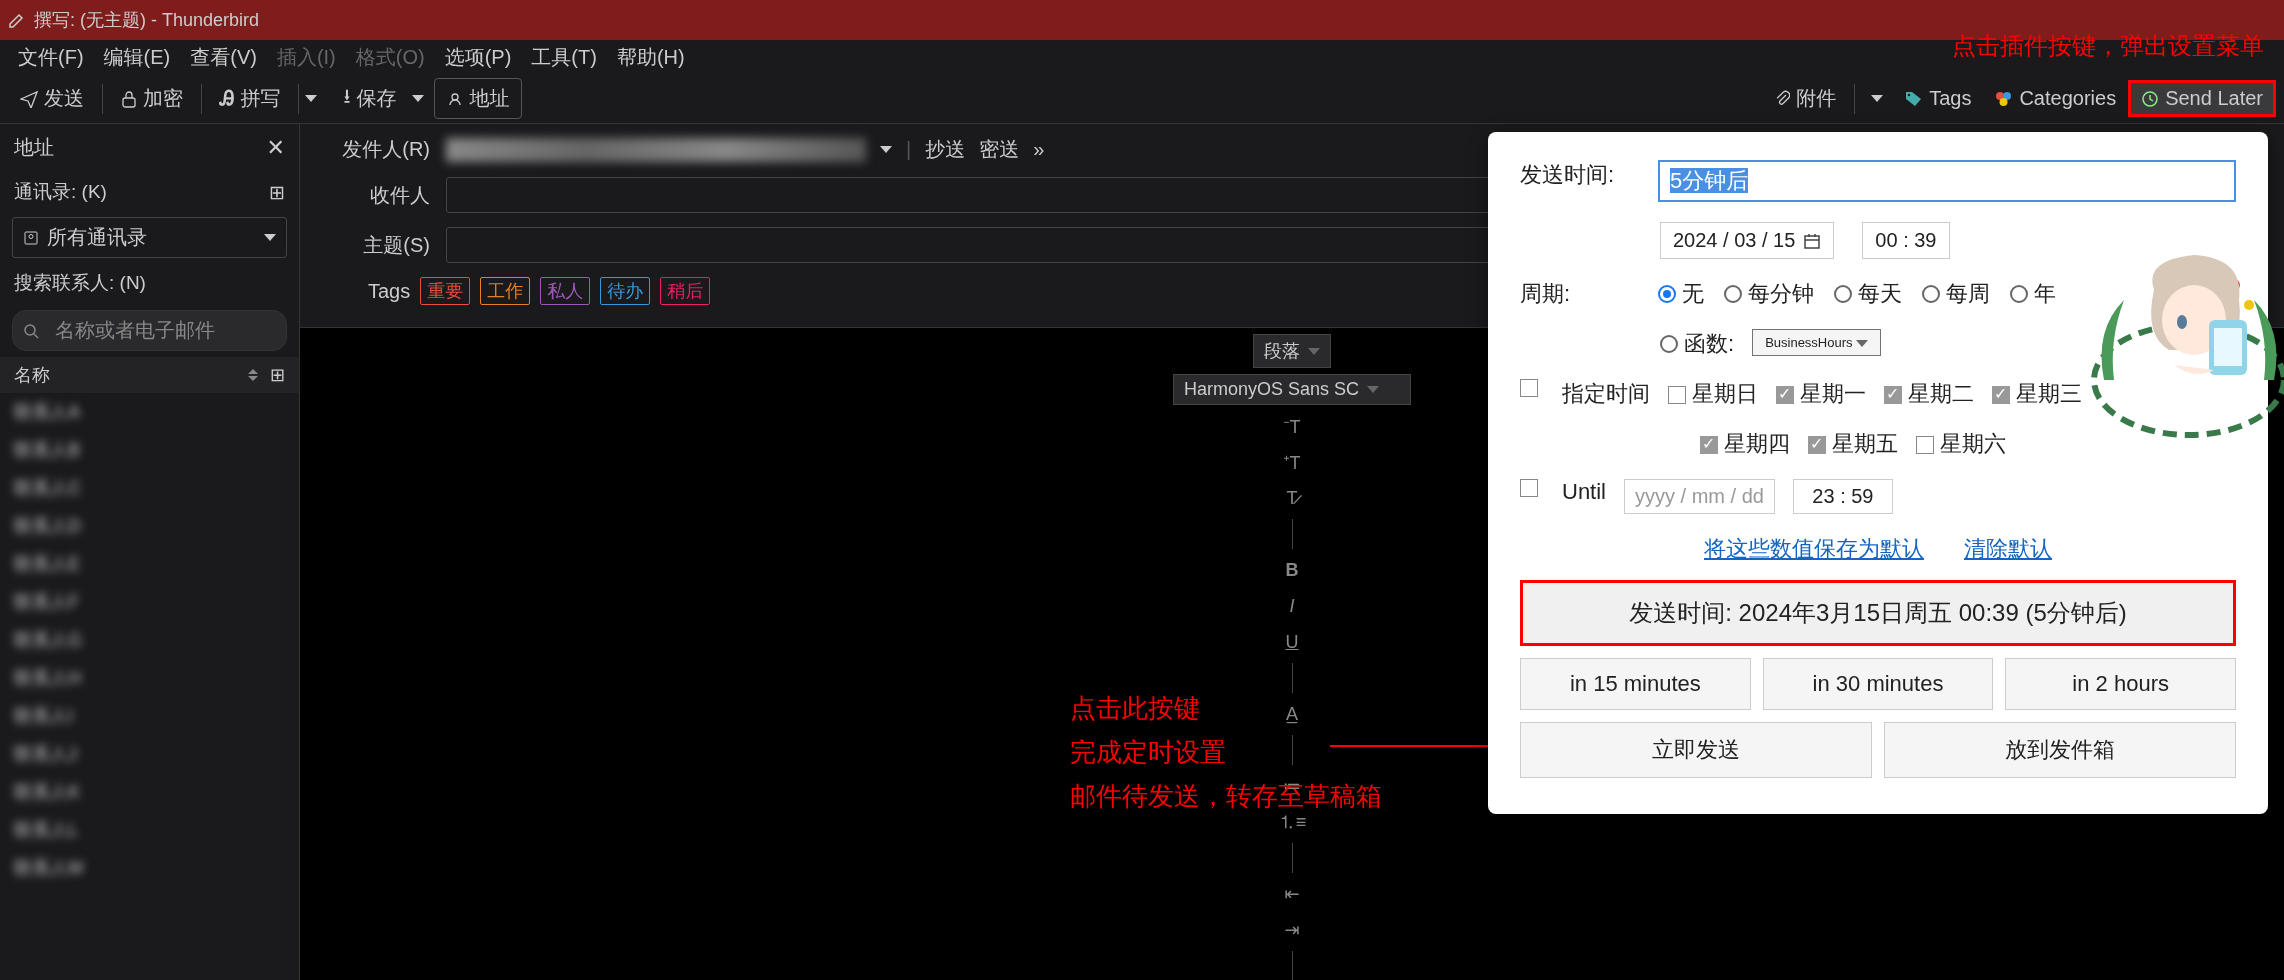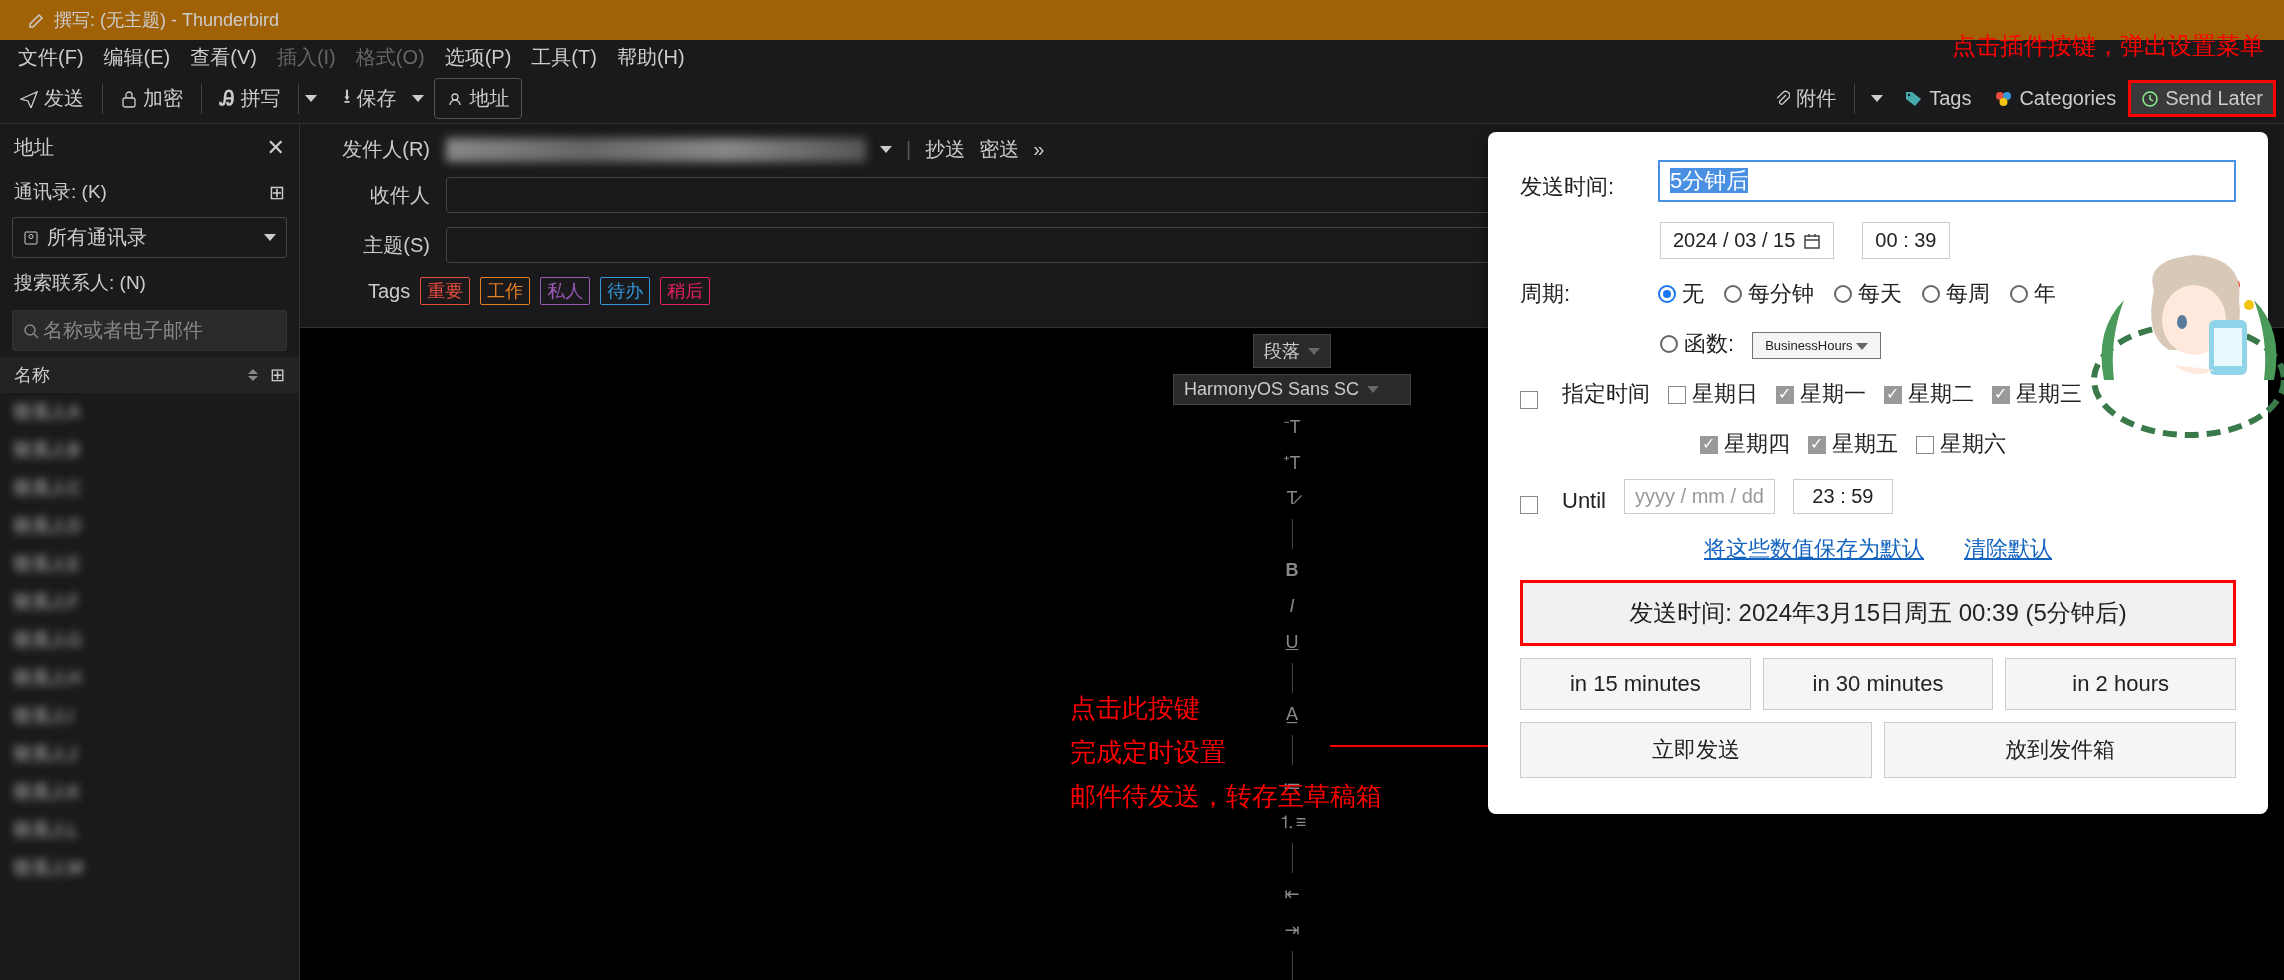--- a/index.html
+++ b/index.html
@@ -1,18 +1,18 @@
 <!DOCTYPE html>
 <html><head>
 <meta charset="utf-8">
 <style>
   * { box-sizing: border-box; margin: 0; padding: 0; font-family: "Microsoft YaHei", sans-serif; }
   body { background: #1a1a1d; color: #ccc; width: 2284px; height: 980px; overflow: hidden; position: relative; font-size: 20px; }
   
-  .titlebar { height: 40px; display: flex; align-items: center; padding: 0 28px; background: #a16207; font-size: 18px; color: #ccc; }
+  .titlebar { height: 40px; display: flex; align-items: center; padding: 0 8px; background: #7f1d1d; font-size: 18px; color: #ccc; }
   .titlebar svg { margin-right: 8px; }
   
   .menubar { height: 34px; display: flex; align-items: center; padding: 0 8px; gap: 0; background: #1a1a1d; font-size: 20px; }
   .menubar span { padding: 4px 10px; cursor: default; }
   .menubar .disabled { color: #666; }
   
   .toolbar { height: 50px; display: flex; align-items: center; padding: 0 8px; background: #1a1a1d; border-bottom: 1px solid #333; }
   .tbtn { padding: 6px 12px; display: inline-flex; align-items: center; gap: 6px; color: #ccc; font-size: 20px; cursor: pointer; }
   .tbtn.btn-outline { border: 1px solid #555; border-radius: 4px; }
   .sep { width: 1px; height: 30px; background: #444; margin: 0 6px; }
@@ -20,21 +20,21 @@
   .toolbar-right { display: flex; align-items: center; gap: 0; }
   .sendlater-btn { border: 3px solid #ff0000; padding: 4px 10px; background: #3a3a3d; display: flex; align-items: center; gap: 6px; }
   
   .main { display: flex; height: calc(100% - 124px); }
   
   .sidebar { width: 300px; background: #1a1a1d; border-right: 1px solid #333; display: flex; flex-direction: column; }
   .side-header { padding: 10px 14px; display: flex; justify-content: space-between; align-items: center; font-size: 20px; }
   .side-header .x { font-size: 22px; cursor: pointer; }
   .side-row { padding: 8px 14px; display: flex; justify-content: space-between; align-items: center; font-size: 19px; }
   .side-select { margin: 4px 12px; border: 1px solid #444; padding: 6px 10px; display: flex; align-items: center; gap: 8px; justify-content: space-between; border-radius: 3px; }
-  .side-search { margin: 6px 12px; background: #2a2a2d; border: 1px solid #333; padding: 6px 10px; display: flex; align-items: center; gap: 4px; color: #888; border-radius: 3px; }
+  .side-search { margin: 6px 12px; background: #2a2a2d; border: 1px solid #333; padding: 6px 10px; display: flex; align-items: center; gap: 16px; color: #888; border-radius: 14px; }
   .side-col-header { background: #232326; padding: 6px 14px; display: flex; justify-content: space-between; align-items: center; font-size: 18px; }
   .contact-list { flex: 1; overflow: hidden; }
   .contact-item { padding: 7px 14px; font-size: 18px; color: #ccc; filter: blur(4px); }
   
   .compose { flex: 1; display: flex; flex-direction: column; background: #1a1a1d; position: relative; }
   .header-fields { padding: 12px 20px 8px 20px; }
   .hrow { display: flex; align-items: center; margin-bottom: 14px; gap: 16px; }
   .hrow .lbl { width: 110px; text-align: right; color: #ccc; font-size: 20px; }
   .from-val { color: #aaa; display: flex; align-items: center; gap: 14px; }
   .from-blur { filter: blur(5px); width: 420px; height: 24px; background: linear-gradient(90deg,#888,#666,#888,#555); }
@@ -57,21 +57,21 @@
   .editor { flex: 1; background: #fff; }
   
   
   .anno-top { position: absolute; top: 30px; right: 20px; color: #ff0000; font-size: 24px; font-weight: 500; text-align: center; }
   .anno-mid { position: absolute; top: 686px; left: 1070px; color: #ff0000; font-size: 26px; line-height: 1.7; }
   .arrow { position: absolute; top: 745px; left: 1330px; width: 180px; height: 2px; background: #ff0000; }
   .arrow::after { content: ''; position: absolute; right: -2px; top: -7px; border-left: 16px solid #ff0000; border-top: 8px solid transparent; border-bottom: 8px solid transparent; }
   
   
   .panel { position: absolute; top: 132px; right: 16px; width: 780px; background: #fff; color: #222; border-radius: 8px; padding: 28px 32px 24px 32px; box-shadow: 0 4px 20px rgba(0,0,0,0.4); z-index: 10; }
-  .prow { display: flex; align-items: flex-end; gap: 18px; margin-bottom: 20px; font-size: 22px; }
+  .prow { display: flex; align-items: flex-start; gap: 18px; margin-bottom: 20px; font-size: 22px; }
   .plbl { width: 120px; }
   .ptext { border: 2.5px solid #4a90e2; padding: 4px 10px; font-size: 22px; flex: 1; }
   .ptext .sel { background: #4a90e2; color: #fff; }
   .pdate { border: 1px solid #ccc; padding: 6px 12px; font-size: 20px; display: inline-flex; align-items: center; gap: 8px; margin-right: 10px; }
   .radio-group { display: flex; align-items: center; gap: 20px; flex-wrap: wrap; }
   .radio { display: inline-flex; align-items: center; gap: 6px; }
   .radio-dot { width: 18px; height: 18px; border: 2px solid #666; border-radius: 50%; display: inline-block; position: relative; }
   .radio-dot.checked { border-color: #1976f2; }
   .radio-dot.checked::after { content:''; position:absolute; inset:3px; background:#1976f2; border-radius:50%; }
   .func-select { border: 1px solid #737373; padding: 5px 12px; font-size: 13px; background: #f5f5f5; }

